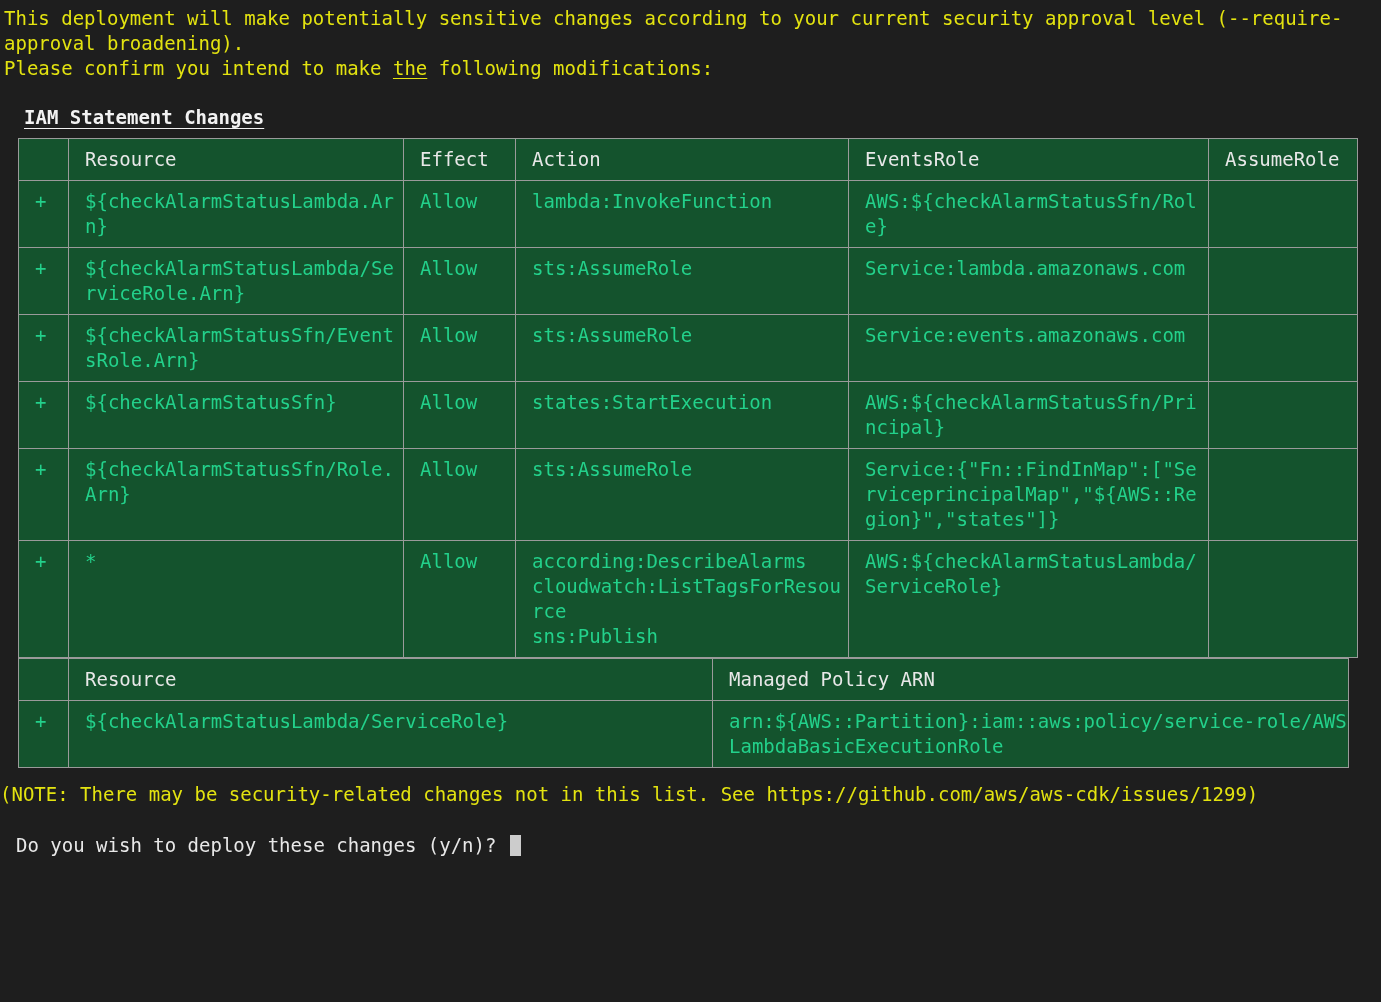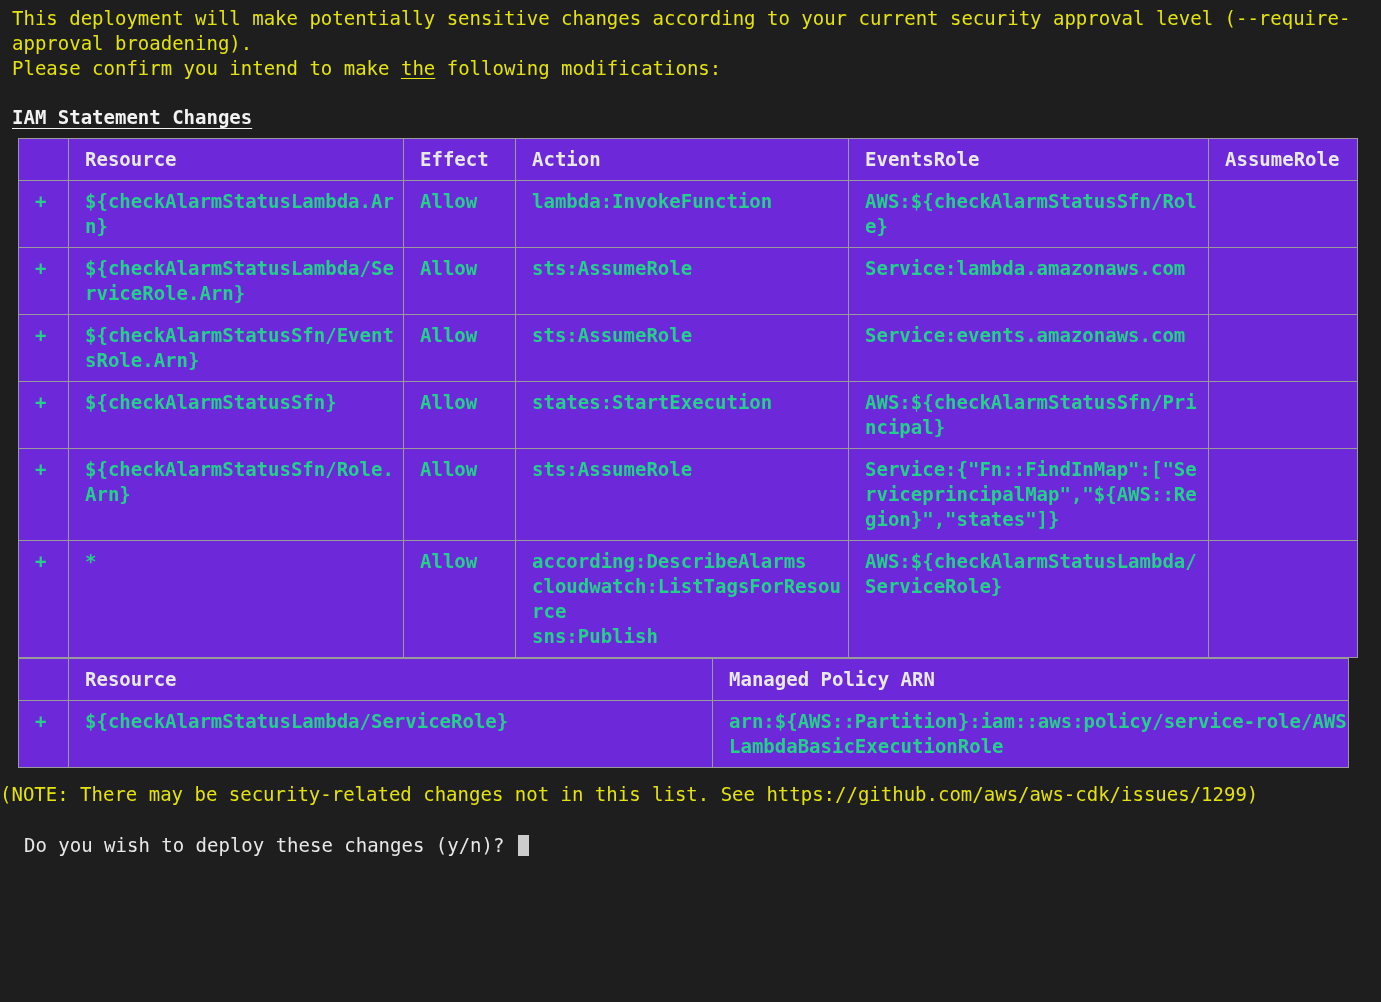--- a/index.html
+++ b/index.html
@@ -20,52 +20,53 @@
 
   .screen {
     padding: 6px 0 0 0;
     box-sizing: border-box;
     width: 1381px;
     height: 1002px;
     position: relative;
   }
   .u      { text-decoration: underline; text-underline-offset: 3px; }
 
-  .intro { padding-left: 12px; }
+  .intro { padding-left: 4px; }
   .intro-line { white-space: pre-wrap; color: #e3e310; }
 
   .section-title {
     padding-left: 12px;
     margin-top: 24px;
     margin-bottom: 8px;
     color: #f2f2f2;
     font-weight: bold;
     display: inline-block;
     text-decoration: underline;
     text-underline-offset: 4px;
+    margin-left: 12px;
   }
   .section-title-wrap { padding-left: 0; }
 
   table.cdk {
     border-collapse: collapse;
     margin-left: 18px;
     table-layout: fixed;
     border: 1px solid #9a9a9a;
     background: #222222;
   }
   table.cdk td, table.cdk th {
     border: 1px solid #9a9a9a;
     vertical-align: top;
     padding: 8px 0 8px 16px;
     text-align: left;
-    font-weight: bold;
+    font-weight: normal;
     white-space: pre-wrap;
     word-break: break-all;
     line-height: 25px;
-    background: #6d28d9;
+    background: #14532d;
   }
   table.cdk th { color: #e8e8e8; }
   table.cdk td { color: #23d18b; }
   td.marker, th.marker {
     padding-left: 0;
     text-align: center;
     width: 50px;
   }
 
   
@@ -82,21 +83,21 @@
   .p-mark { width: 50px; }
   .p-res  { width: 644px; }
   .p-arn  { width: 636px; }
 
   .note {
     margin-top: 14px;
     color: #e3e310;
     white-space: pre;
   }
   .prompt {
-    padding-left: 24px;
+    padding-left: 16px;
     margin-top: 26px;
     color: #e8e8e8;
     white-space: pre;
   }
   .cursor {
     display: inline-block;
     width: 11px;
     height: 21px;
     background: #cccccc;
     vertical-align: -4px;

